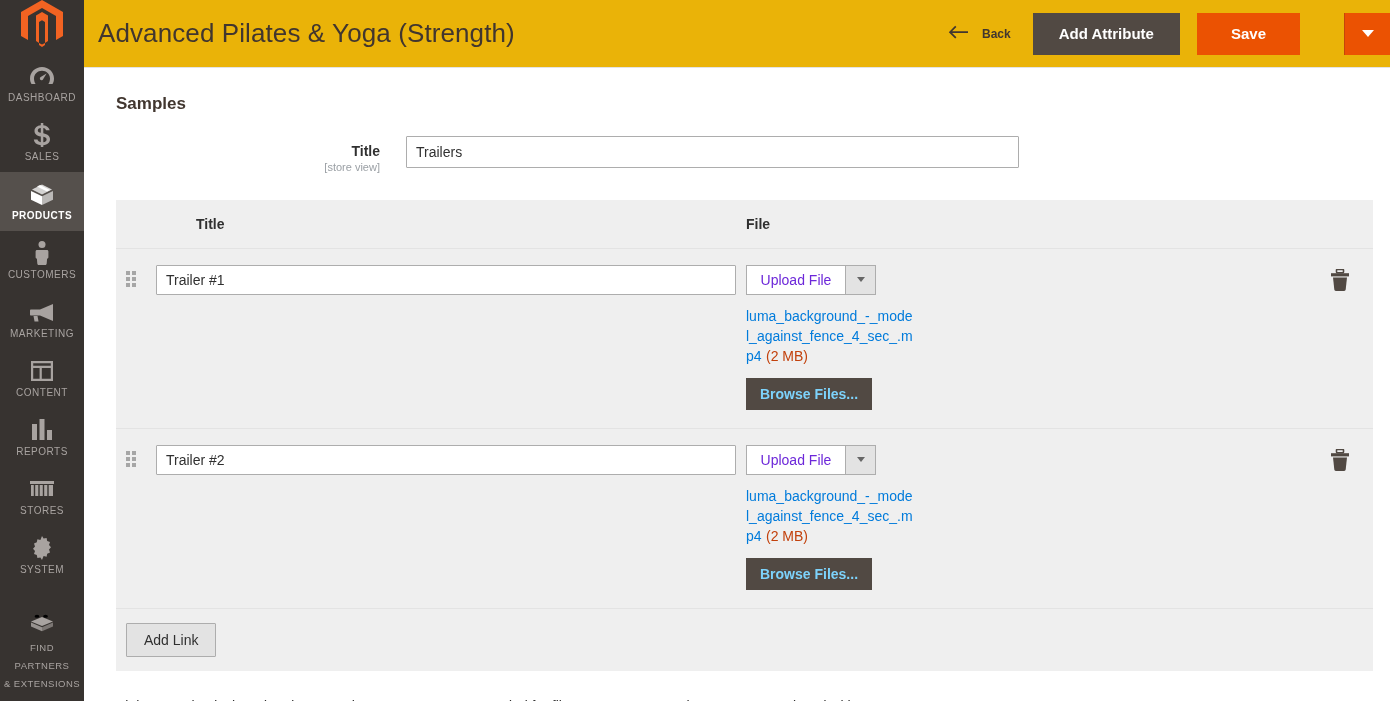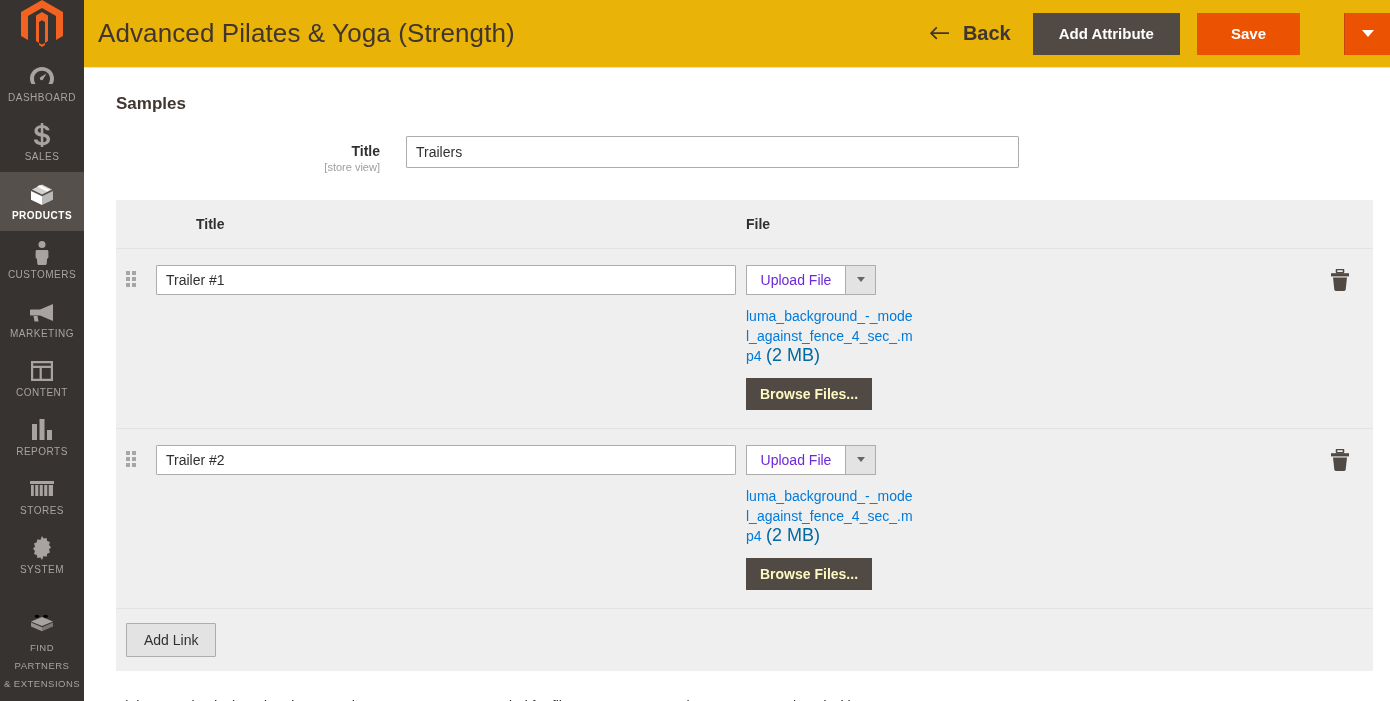--- a/index.html
+++ b/index.html
@@ -64,21 +64,21 @@
   }
   .page-title {
     font-size: 26px; font-weight: normal; color: #41362f;
     white-space: nowrap; flex: 1 1 auto;
     letter-spacing: .1px;
   }
   .header-actions { display: flex; align-items: stretch; height: 68px; }
   .btn-back {
     display: flex; align-items: center; gap: 14px;
     background: transparent; border: none;
-    font-size: 20px; color: #41362f; font-weight: bold;
+    font-size: 12px; color: #41362f; font-weight: bold;
     padding: 0 22px 0 10px; cursor: pointer;
     font-family: "Liberation Sans", sans-serif;
   }
   .arrow-left { display: inline-block; }
   .btn-attr {
     background: #514943; color: #ffffff;
     border: none; font-size: 15px; font-weight: bold;
     padding: 0 26px; margin: 13px 0; cursor: pointer;
     font-family: "Liberation Sans", sans-serif;
     height: 42px;
@@ -177,24 +177,24 @@
     width: 0; height: 0;
     border-left: 4px solid transparent; border-right: 4px solid transparent;
     border-top: 5px solid #666666;
   }
 
   .file-info { margin-top: 11px; width: 168px; line-height: 19px; }
   .file-link {
     color: #007bdb; font-size: 14px; text-decoration: none;
     word-break: break-all; cursor: pointer;
   }
-  .file-size { color: #0369a1; font-size: 18px; margin-top: 29px; }
+  .file-size { color: #c2410c; font-size: 14px; margin-top: 29px; }
 
   .btn-browse {
-    margin-top: 12px; background: #514943; color: #fef9c3;
+    margin-top: 12px; background: #514943; color: #7dd3fc;
     border: none; font-size: 14px; font-weight: bold;
     padding: 8px 14px; cursor: pointer;
     font-family: "Liberation Sans", sans-serif;
   }
 
   .btn-trash {
     background: transparent; border: none; cursor: pointer;
     padding: 2px; line-height: 0;
   }
 

